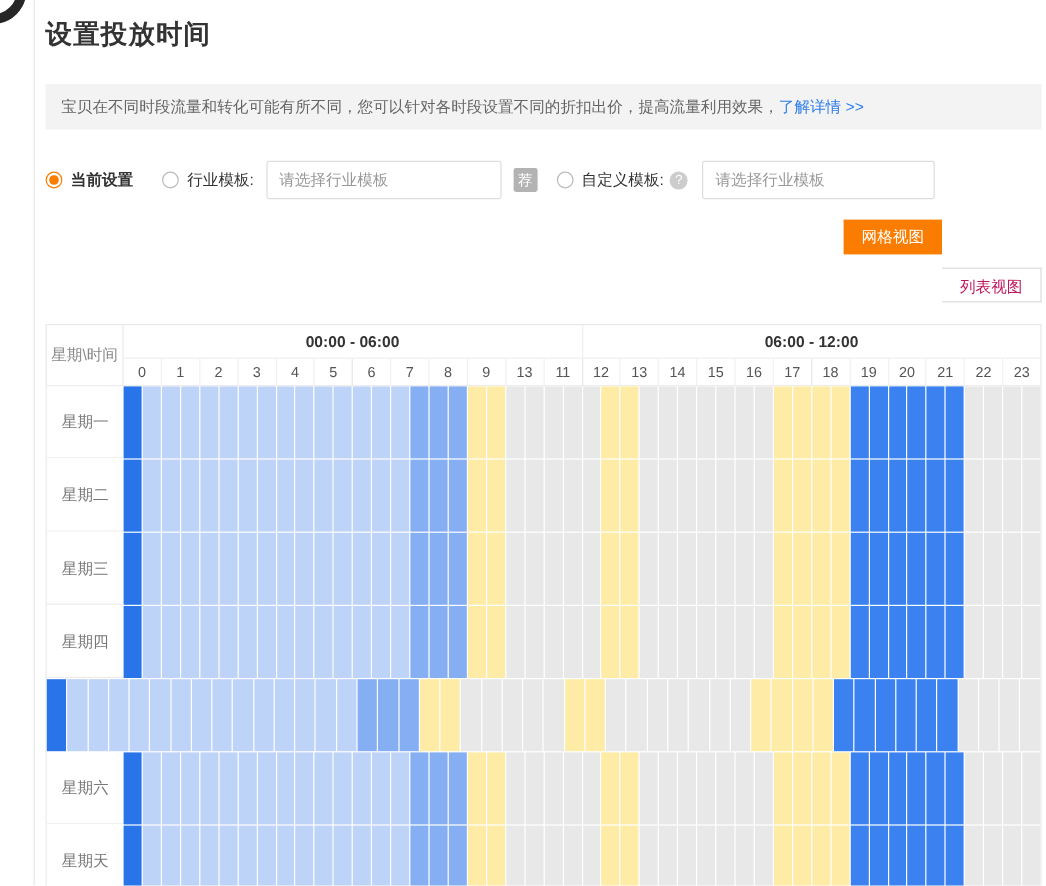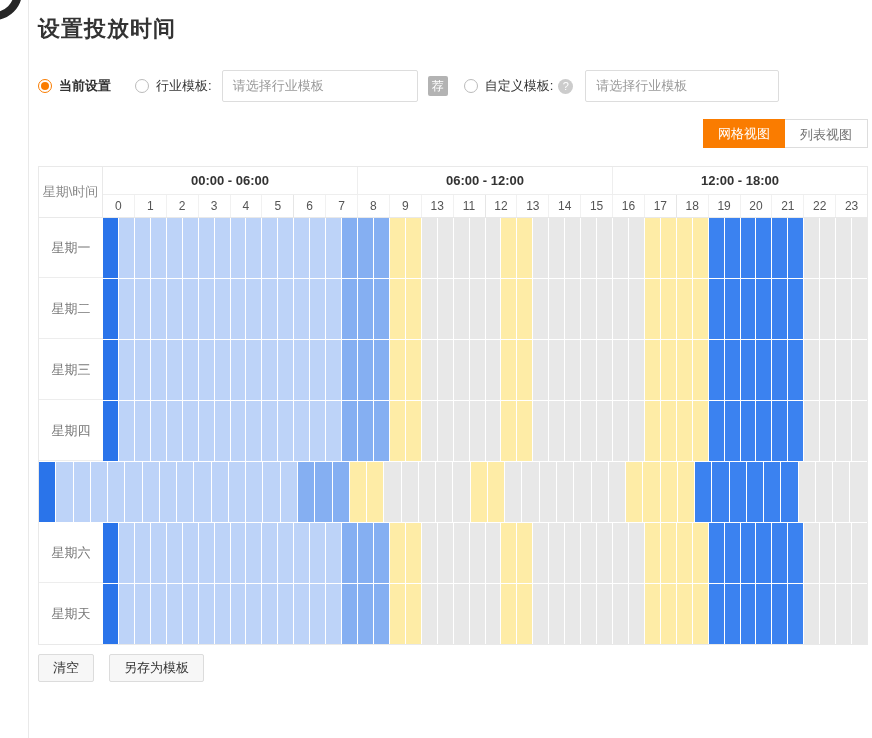--- a/index.html
+++ b/index.html
@@ -29,21 +29,21 @@
   .select-box { height:32px; border:1px solid #ddd; border-radius:2px; background:#fff;
     display:flex; align-items:center; padding:0 10px; color:#999; font-size:13px; }
   .badge { width:20px; height:20px; background:#b3b3b3; color:#fff; font-size:12px;
     border-radius:2px; display:flex; align-items:center; justify-content:center; flex:none; }
   .help { width:15px; height:15px; border-radius:50%; background:#ccc; color:#fff; font-size:11px;
     display:flex; align-items:center; justify-content:center; margin-left:5px; flex:none; }
 
   .tabs { margin-top:17px; display:flex; justify-content:flex-end; }
   .tab { height:29px; line-height:29px; padding:0 15px; font-size:13px; cursor:pointer; }
   .tab.active { background:#fa7c00; color:#fff; border:none; }
-  .tab.plain { background:#fff; color:#737373; border:1px solid #ddd; border-left:none; }
+  .tab.plain { background:#fff; color:#be185d; border:1px solid #ddd; border-left:none;margin-top:40px; }
 
   .grid { margin-top:18px; border:1px solid #e9e9e9; border-bottom:none; }
   .grid-head { display:flex; border-bottom:1px solid #e9e9e9; }
   .corner-cell { width:64px; flex:none; display:flex; align-items:center; justify-content:center;
     font-size:13px; color:#888; border-right:1px solid #e9e9e9; }
   .head-right { flex:1; }
   .range-row { display:flex; height:28px; border-bottom:1px solid #eee; }
   .range-cell { flex:1; display:flex; align-items:center; justify-content:center;
     font-size:13px; font-weight:bold; color:#333; border-left:1px solid #eee; }
   .range-cell:first-child { border-left:none; }
@@ -70,20 +70,21 @@
 </head>
 <body>
 
 <div id="stage">
   <div class="corner-ring"></div>
   <div class="panel-border"></div>
 
   <div class="content">
     <div class="page-title">设置投放时间</div>
 
+    <div class="notice"><span>宝贝在不同时段流量和转化可能有所不同，您可以针对各时段设置不同的折扣出价，提高流量利用效果，</span><a href="#">了解详情 &gt;&gt;</a></div>
 
     <div class="controls">
       <div class="radio-group" style="margin-right:24px;font-weight:bold;">
         <span class="radio-circle on"></span>
         <span>当前设置</span>
       </div>
       <div class="radio-group" style="margin-right:10px;">
         <span class="radio-circle"></span>
         <span>行业模板:</span>
       </div>
@@ -106,21 +107,20 @@
       <div class="tab plain">列表视图</div>
     </div>
 
     <div class="grid">
       <div class="grid-head">
         <div class="corner-cell">星期\时间</div>
         <div class="head-right">
           <div class="range-row" id="range-row">
               <div class="range-cell">00:00 - 06:00</div>
               <div class="range-cell">06:00 - 12:00</div>
-              <div class="range-cell">12:00 - 18:00</div>
             </div>
           <div class="hour-row" id="hour-row">
               <div class="hour-cell">0</div>
               <div class="hour-cell">1</div>
               <div class="hour-cell">2</div>
               <div class="hour-cell">3</div>
               <div class="hour-cell">4</div>
               <div class="hour-cell">5</div>
               <div class="hour-cell group-start">6</div>
               <div class="hour-cell">7</div>

